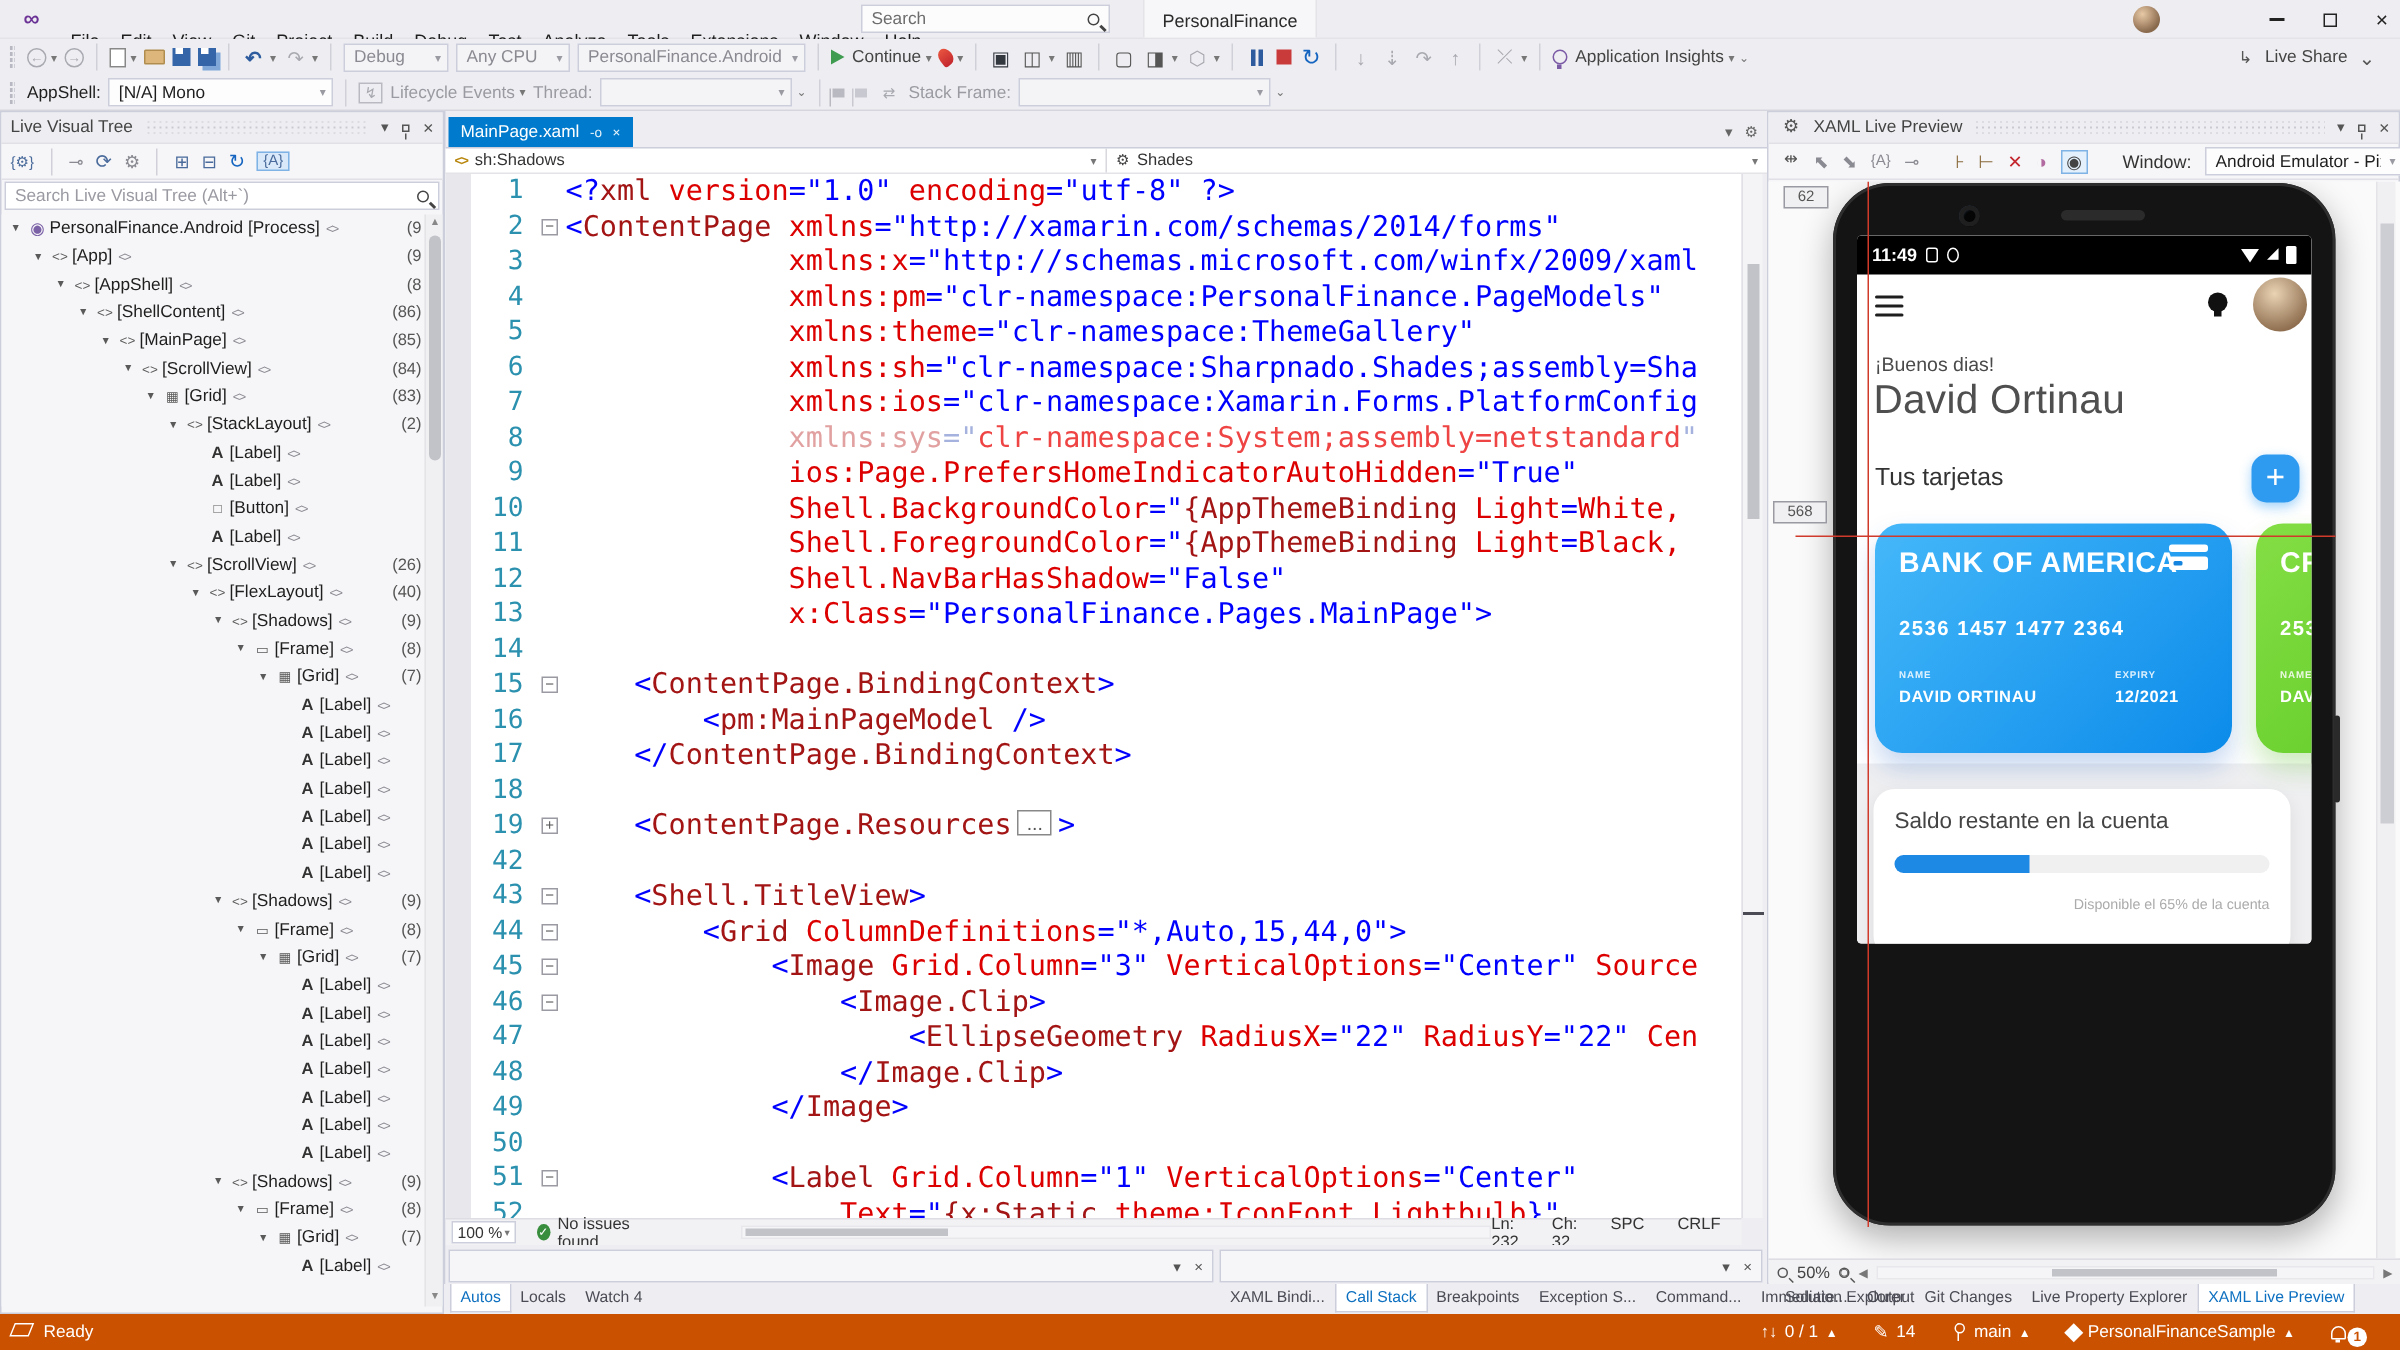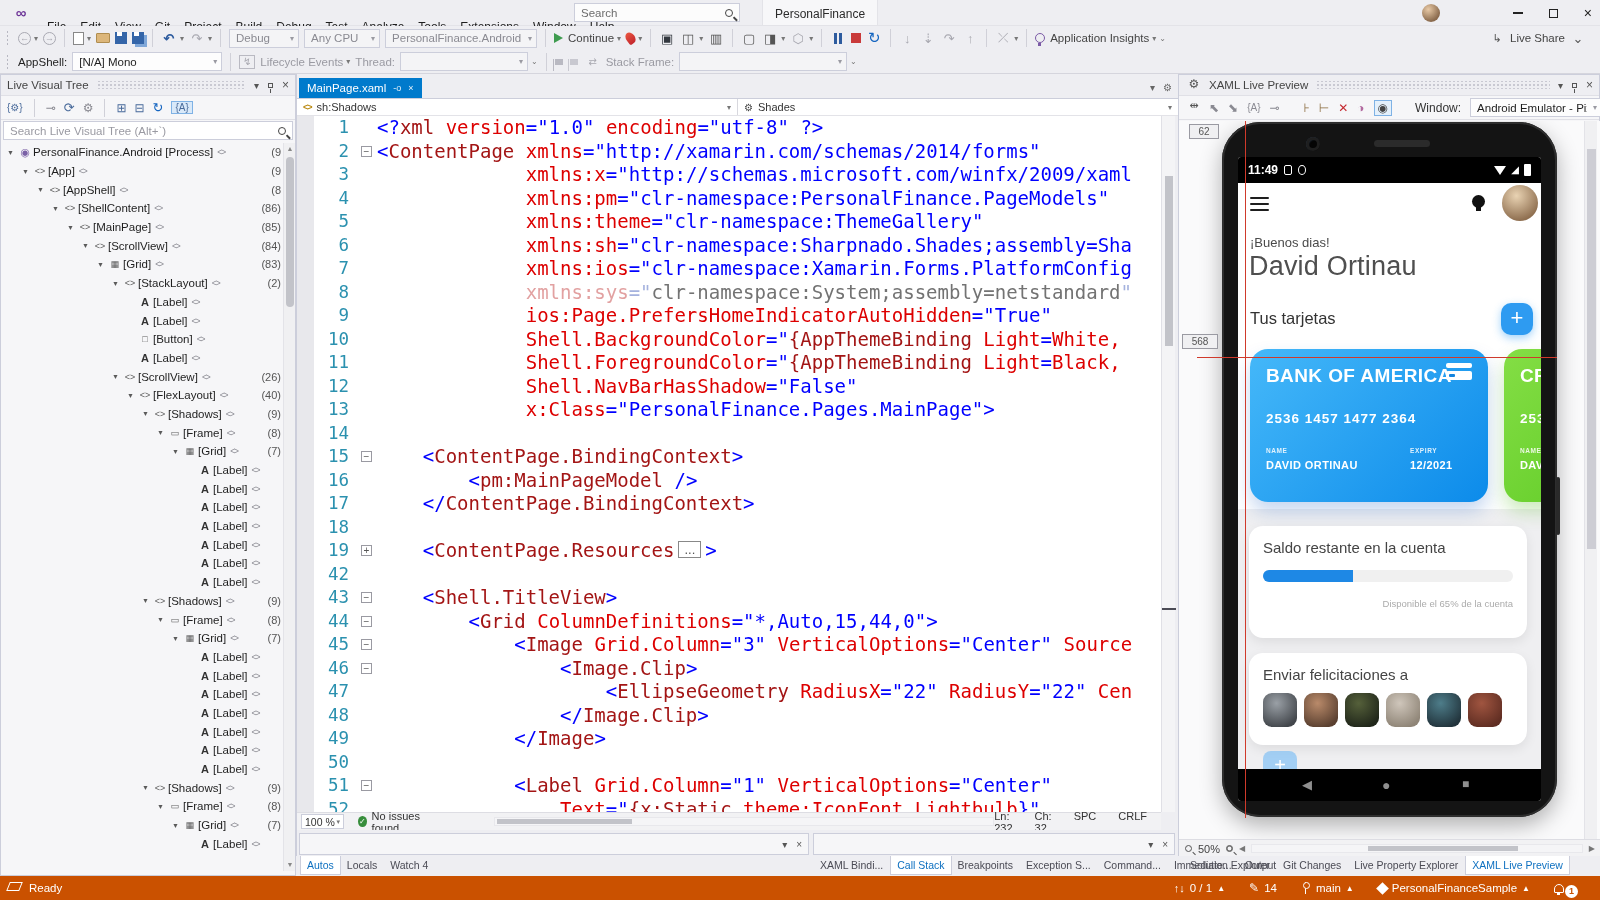--- a/index.html
+++ b/index.html
@@ -92,21 +92,21 @@
   .xmlglyph{color:#B8860B;font-size:9px;letter-spacing:-1px;font-weight:bold;}
   .wrench{font-size:10px;color:#444;}
   .codewrap{position:absolute;left:0;top:42px;width:864px;height:696px;background:#fff;overflow:hidden;}
   .gutterbg{position:absolute;left:0;top:0;width:17px;height:100%;background:#E8E8EC;}
   .cl{height:23.5px;display:flex;white-space:pre;font-family:"DejaVu Sans Mono",monospace;font-size:19px;line-height:23.5px;}
   .lnum{width:62px;flex:none;text-align:right;padding-right:10px;color:#2B91AF;font-size:17.5px;}
   .fold{width:18px;flex:none;position:relative;}
   .foldbox{position:absolute;left:2px;top:6px;width:11px;height:11px;border:1px solid #9a9aa2;background:#fff;color:#555;font-size:10px;line-height:9px;text-align:center;font-family:"Liberation Sans",sans-serif;}
   .ctext{flex:1;overflow:hidden;}
   .tk-t{color:#000;} .tk-d{color:#0000FF;} .tk-e{color:#A31515;} .tk-a{color:#DD0000;} .tk-v{color:#0000FF;}
-  .tk-ga{color:#E2A1A1;} .tk-gd{color:#A5B2DE;} .tk-gv{color:#737373;}
+  .tk-ga{color:#E2A1A1;} .tk-gd{color:#A5B2DE;} .tk-gv{color:#ef4444;}
   .cbox{display:inline-block;border:1px solid #888;background:#fff;color:#555;font-size:13px;line-height:13px;padding:1px 5px;margin:0 4px;vertical-align:3px;font-family:"Liberation Sans",sans-serif;}
   .edvsb{position:absolute;left:864px;top:42px;width:14px;height:696px;background:#F4F4F6;border-left:1px solid #E0E0E6;}
   .edvsb .thumb{position:absolute;left:3px;top:60px;width:8px;height:170px;background:#C2C3C9;}
   .edvsb .cmark{position:absolute;left:0;top:492px;width:14px;height:2px;background:#4B4B55;}
   .edbottom{position:absolute;left:0;top:738px;width:864px;height:18px;background:#F2F2F4;border-top:1px solid #DDDDE3;display:flex;align-items:center;font-size:11px;color:#333;}
   .zoomcombo{width:52px;height:15px;border:1px solid #CCCEDB;background:#fff;margin-left:4px;display:flex;align-items:center;padding:0 3px;font-size:10.5px;}
   .zoomcombo .ca{margin-left:auto;font-size:7px;color:#777;}
   .okdot{width:11px;height:11px;border-radius:50%;background:#388E3C;color:#fff;font-size:8px;line-height:11px;text-align:center;margin:0 5px 0 14px;}
   .hsb{position:relative;height:9px;background:#F5F5F7;flex:none;width:500px;margin-left:60px;border:1px solid #E8E8EC;}
   .hsb .thumb{position:absolute;left:2px;top:1px;height:5px;width:135px;background:#C2C3C9;}
@@ -138,21 +138,21 @@
   .magview{width:7px;height:7px;border:1.3px solid #555;border-radius:50%;position:relative;display:inline-block;}
   .magview::after{content:"";position:absolute;width:4px;height:1.3px;background:#555;transform:rotate(45deg);left:6px;top:7px;}
   .pvvsb{position:absolute;left:405px;top:0;width:13px;height:718px;background:#F0F0F2;border-left:1px solid #E3E3E8;}
   .pvvsb .thumb{position:absolute;left:2px;top:28px;width:9px;height:400px;background:#CDCDD4;}
 
   
   .phone{position:absolute;left:43px;top:1px;width:335px;height:695px;background:#141414;border-radius:38px;box-shadow:0 8px 22px rgba(0,0,0,.30),inset 0 0 0 2px #2e2e2e;z-index:3;}
   .cam{position:absolute;left:84px;top:15px;width:14px;height:14px;border-radius:50%;background:#050505;box-shadow:inset 0 0 0 3px #1f1f1f,inset 2px 2px 2px rgba(90,120,160,.5);}
   .spk{position:absolute;left:152px;top:18px;width:56px;height:7px;border-radius:4px;background:#2b2b2b;}
   .sidebtn{position:absolute;right:-3px;top:355px;width:4px;height:58px;background:#2a2a2a;border-radius:2px;}
-  .screen{position:absolute;left:16px;top:35px;width:303px;height:644px;background:#fff;border-radius:3px;overflow:hidden;}
+  .screen{position:absolute;left:16px;top:35px;width:303px;height:472px;background:#fff;border-radius:3px;overflow:hidden;}
   .pstatus{position:absolute;left:0;top:0;width:100%;height:26px;background:#000;color:#fff;display:flex;align-items:center;padding:0 10px;gap:6px;}
   .pstatus .time{font-size:12px;font-weight:bold;}
   .sicon{width:8px;height:10px;border:1.2px solid #fff;border-radius:2px;}
   .pstatus .right{margin-left:auto;display:flex;align-items:center;gap:5px;}
   .wifi{width:0;height:0;border-left:6px solid transparent;border-right:6px solid transparent;border-top:9px solid #fff;}
   .sig{color:#fff;font-size:10px;line-height:10px;}
   .batt{width:7px;height:12px;background:#fff;border-radius:1px;}
   .grayzone{position:absolute;left:0;top:352px;width:100%;height:260px;background:#EFEFF1;}
   .ham{position:absolute;left:12px;top:40px;width:19px;}
   .ham div{height:2.4px;background:#1e1e1e;margin-bottom:3.4px;border-radius:1px;}

